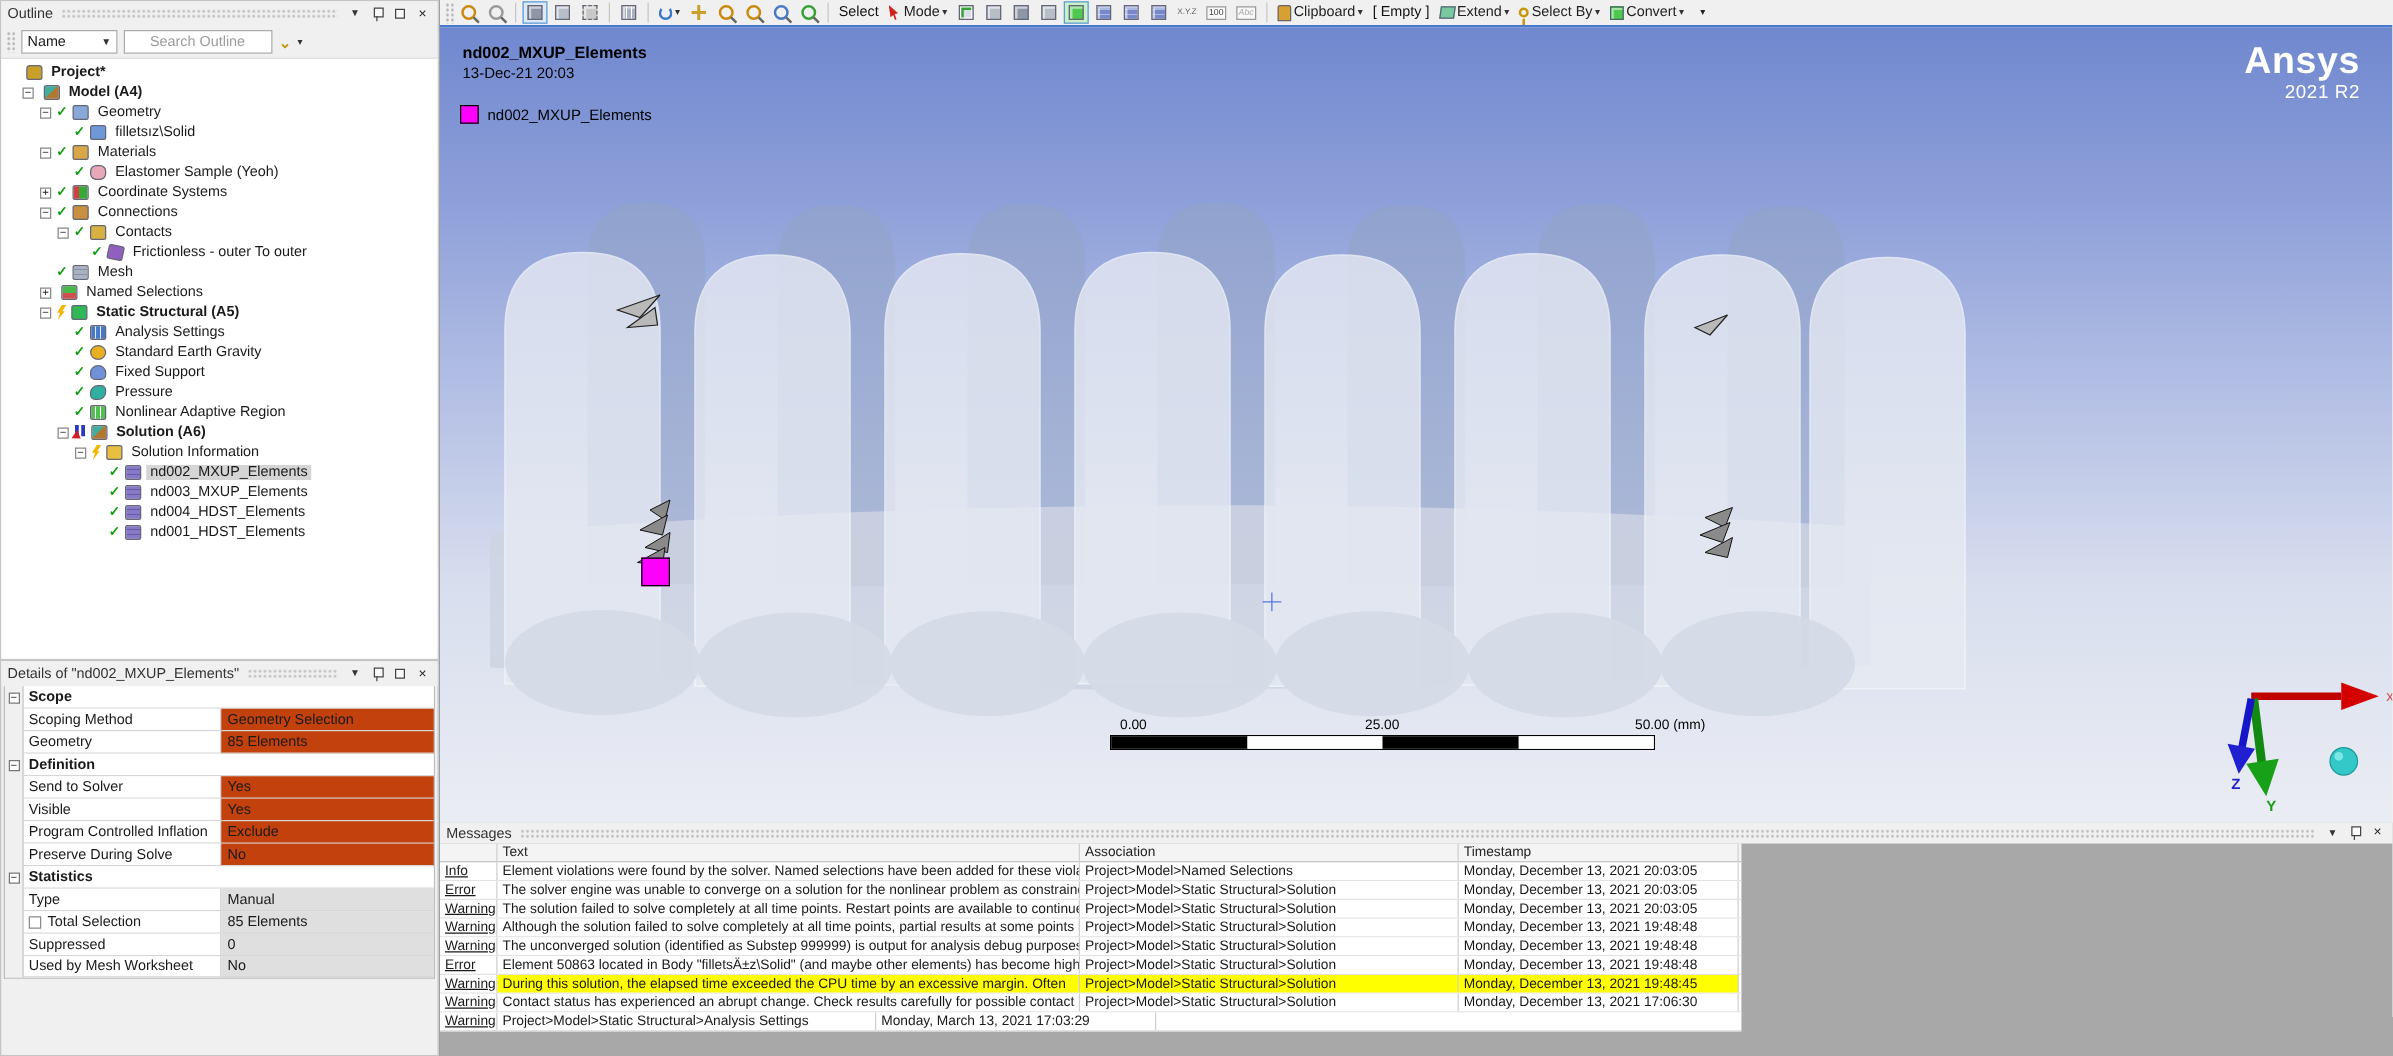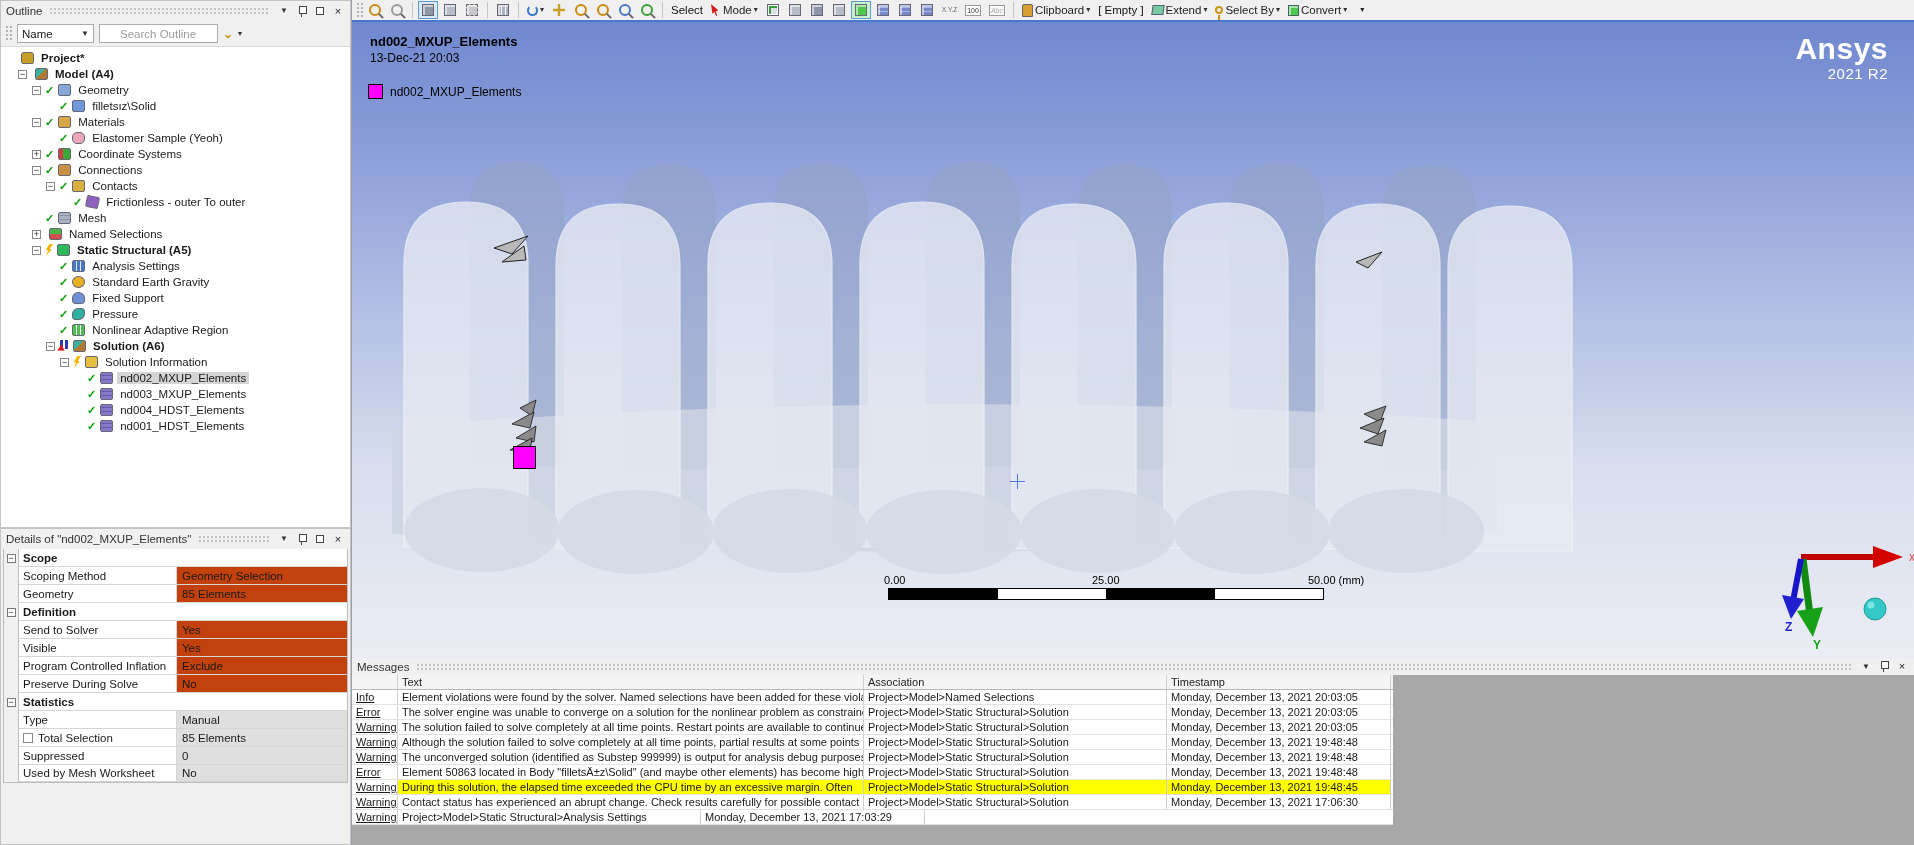--- a/index.html
+++ b/index.html
@@ -599,21 +599,21 @@
         <div class="b1">Ansys</div>
         <div class="b2">2021 R2</div>
       </div>
 
       <div class="el-marker" style="left:161px;top:424px;width:23px;height:23px;background:#ff00ff"></div>
 
       <div class="crosshair" style="left:658px;top:452px"></div>
 
       <div class="scalebar">
         <div class="sb-top">
-          <span style="left:4px">0.00</span>
+          <span style="left:16px">0.00</span>
           <span style="left:212px">25.00</span>
           <span style="left:428px">50.00 (mm)</span>
         </div>
         <div class="sb-bar">
           <span class="sb-seg" style="width:109px;background:#000"></span>
           <span class="sb-seg" style="width:108px;background:#fff"></span>
           <span class="sb-seg" style="width:109px;background:#000"></span>
           <span class="sb-seg" style="width:108px;background:#fff"></span>
         </div>
       </div>
@@ -696,20 +696,20 @@
               </div>
               <div class="m-row">
                 <div class="m-cell c0">Warning</div>
                 <div class="m-cell c1">Contact status has experienced an abrupt change.  Check results carefully for possible contact</div>
                 <div class="m-cell c2">Project&gt;Model&gt;Static Structural&gt;Solution</div>
                 <div class="m-cell c3">Monday, December 13, 2021 17:06:30</div>
               </div>
               <div class="m-row">
                 <div class="m-cell c0">Warning</div>
                 <div class="m-cell c2">Project&gt;Model&gt;Static Structural&gt;Analysis Settings</div>
-                <div class="m-cell c3">Monday, December 13, 2021 17:03:29</div>
+                <div class="m-cell c3">Monday, March 13, 2021 17:03:29</div>
               </div>
             </div>
         </div>
       </div>
     </div>
   </div>
 </div>
 
 </body></html>

